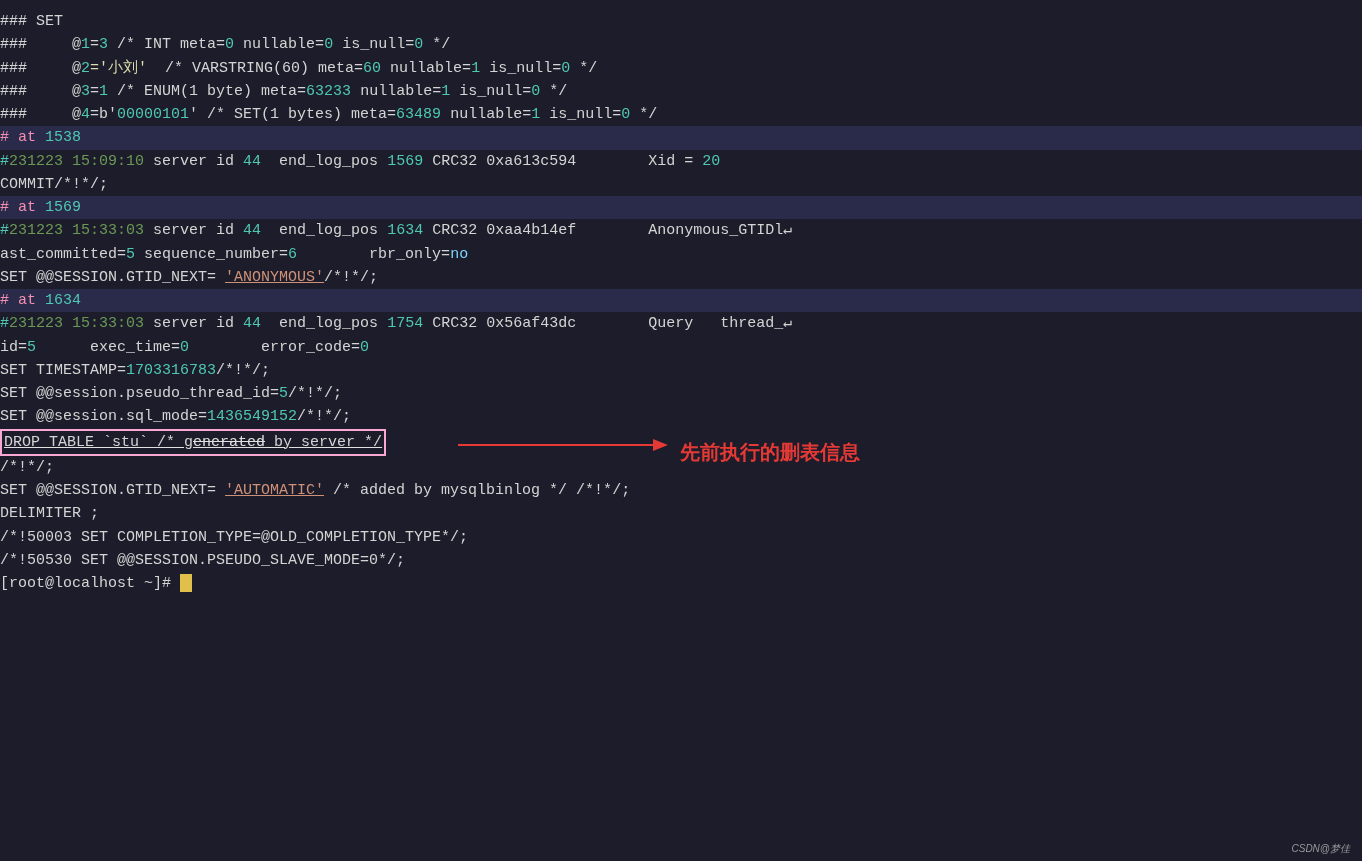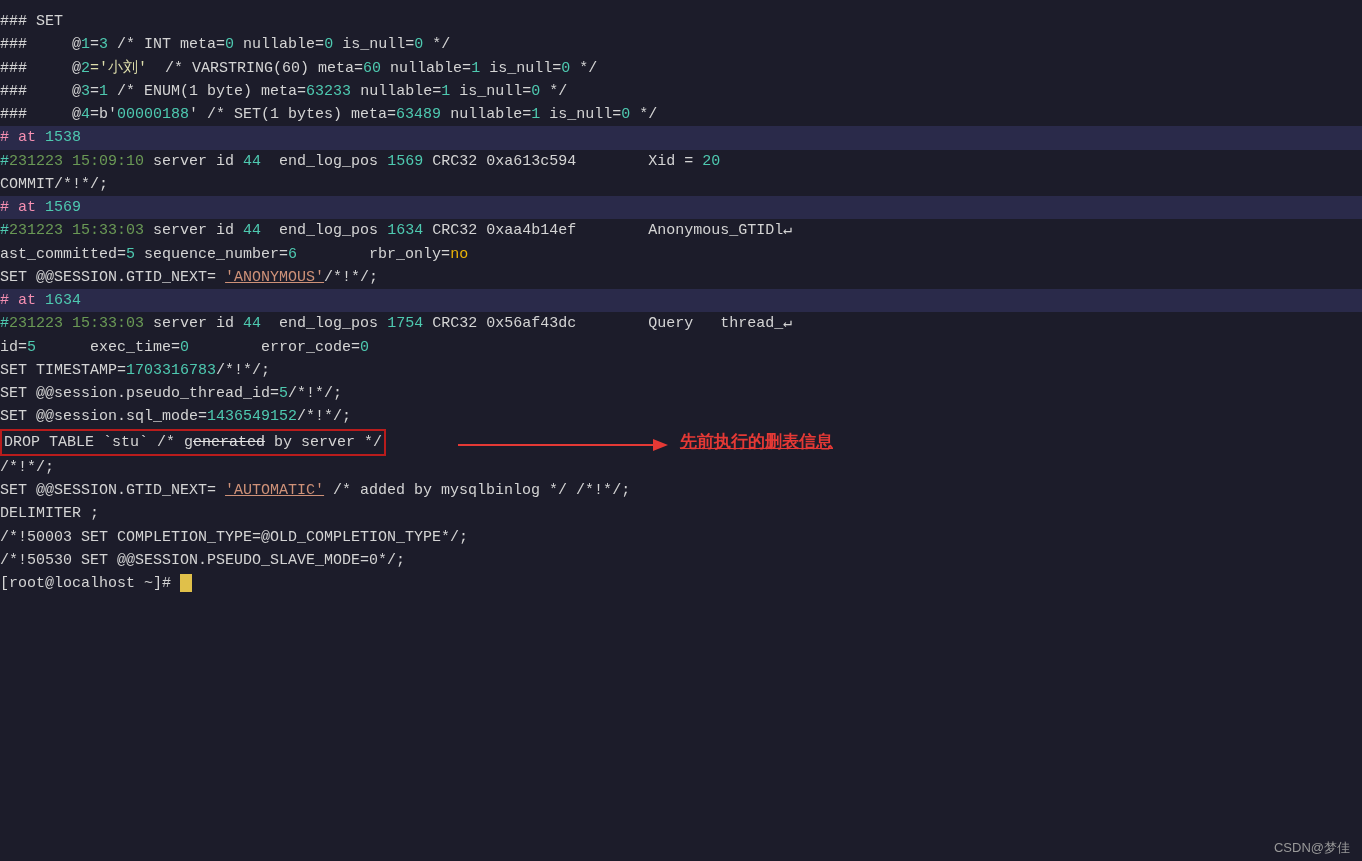--- a/index.html
+++ b/index.html
@@ -21,61 +21,62 @@
       overflow: hidden;
       position: relative;
     }
     .line {
       line-height: 1.55;
       white-space: pre;
       display: block;
     }
     .cyan { color: #4ec9b0; }
     .yellow { color: #dcdcaa; }
-    .magenta { color: #eab308; }
+    .magenta { color: #7dd3fc; }
     .green { color: #6a9955; }
     .white { color: #d4d4d4; }
     .pink { color: #f48fb1; }
     .orange { color: #ce9178; text-decoration: underline; }
     .at-highlight {
       background-color: #2a2a4a;
       display: block;
     }
     .drop-highlight {
-      border: 2px solid #b91c1c;
+      border: 2px solid #f9a8d4;
       display: inline-block;
       padding: 0 2px;
       background-color: #1c1c2a;
+      text-decoration: underline;
     }
     .annotation-line {
       position: relative;
       display: block;
     }
     .annotation-text {
       position: absolute;
       color: #e53935;
-      font-size: 17px;
+      font-size: 20px;
       font-family: 'Microsoft YaHei', sans-serif;
       font-weight: bold;
-      top: 0;
+      top: 8px;
       left: 680px;
       white-space: nowrap;
-      text-decoration: underline;
     }
     .bottom-bar {
       position: absolute;
       bottom: 0;
       right: 0;
       padding: 4px 12px;
       background: transparent;
     }
     .bottom-bar-text {
       color: #999;
-      font-size: 13px;
+      font-size: 10px;
       font-family: Arial, sans-serif;
+      font-style: italic;
     }
     .cursor-block {
       display: inline-block;
       width: 12px;
       height: 18px;
       background-color: #e0c04a;
       vertical-align: text-bottom;
     }
   </style>
 </head>
@@ -84,21 +85,21 @@
 <div class="terminal">
 
   <span class="line"><span class="white">### SET</span></span>
 
   <span class="line"><span class="white">###     @</span><span class="cyan">1</span><span class="white">=</span><span class="cyan">3</span><span class="white"> /* INT meta=</span><span class="cyan">0</span><span class="white"> nullable=</span><span class="cyan">0</span><span class="white"> is_null=</span><span class="cyan">0</span><span class="white"> */</span></span>
 
   <span class="line"><span class="white">###     @</span><span class="cyan">2</span><span class="yellow">='小刘'</span><span class="white">  /* VARSTRING(60) meta=</span><span class="cyan">60</span><span class="white"> nullable=</span><span class="cyan">1</span><span class="white"> is_null=</span><span class="cyan">0</span><span class="white"> */</span></span>
 
   <span class="line"><span class="white">###     @</span><span class="cyan">3</span><span class="white">=</span><span class="cyan">1</span><span class="white"> /* ENUM(1 byte) meta=</span><span class="cyan">63233</span><span class="white"> nullable=</span><span class="cyan">1</span><span class="white"> is_null=</span><span class="cyan">0</span><span class="white"> */</span></span>
 
-  <span class="line"><span class="white">###     @</span><span class="cyan">4</span><span class="white">=b'</span><span class="cyan">00000188</span><span class="white">' /* SET(1 bytes) meta=</span><span class="cyan">63489</span><span class="white"> nullable=</span><span class="cyan">1</span><span class="white"> is_null=</span><span class="cyan">0</span><span class="white"> */</span></span>
+  <span class="line"><span class="white">###     @</span><span class="cyan">4</span><span class="white">=b'</span><span class="cyan">00000101</span><span class="white">' /* SET(1 bytes) meta=</span><span class="cyan">63489</span><span class="white"> nullable=</span><span class="cyan">1</span><span class="white"> is_null=</span><span class="cyan">0</span><span class="white"> */</span></span>
 
   <span class="line at-highlight"><span class="pink"># at </span><span class="cyan">1538</span></span>
 
   <span class="line"><span class="cyan">#</span><span class="green">231223 15:09:10</span><span class="white"> server id </span><span class="cyan">44</span><span class="white">  end_log_pos </span><span class="cyan">1569</span><span class="white"> CRC32 0xa613c594</span><span class="white">        Xid = </span><span class="cyan">20</span></span>
 
   <span class="line"><span class="white">COMMIT/*!*/;</span></span>
 
   <span class="line at-highlight"><span class="pink"># at </span><span class="cyan">1569</span></span>
 
   <span class="line"><span class="cyan">#</span><span class="green">231223 15:33:03</span><span class="white"> server id </span><span class="cyan">44</span><span class="white">  end_log_pos </span><span class="cyan">1634</span><span class="white"> CRC32 0xaa4b14ef        Anonymous_GTIDl↵</span></span>

